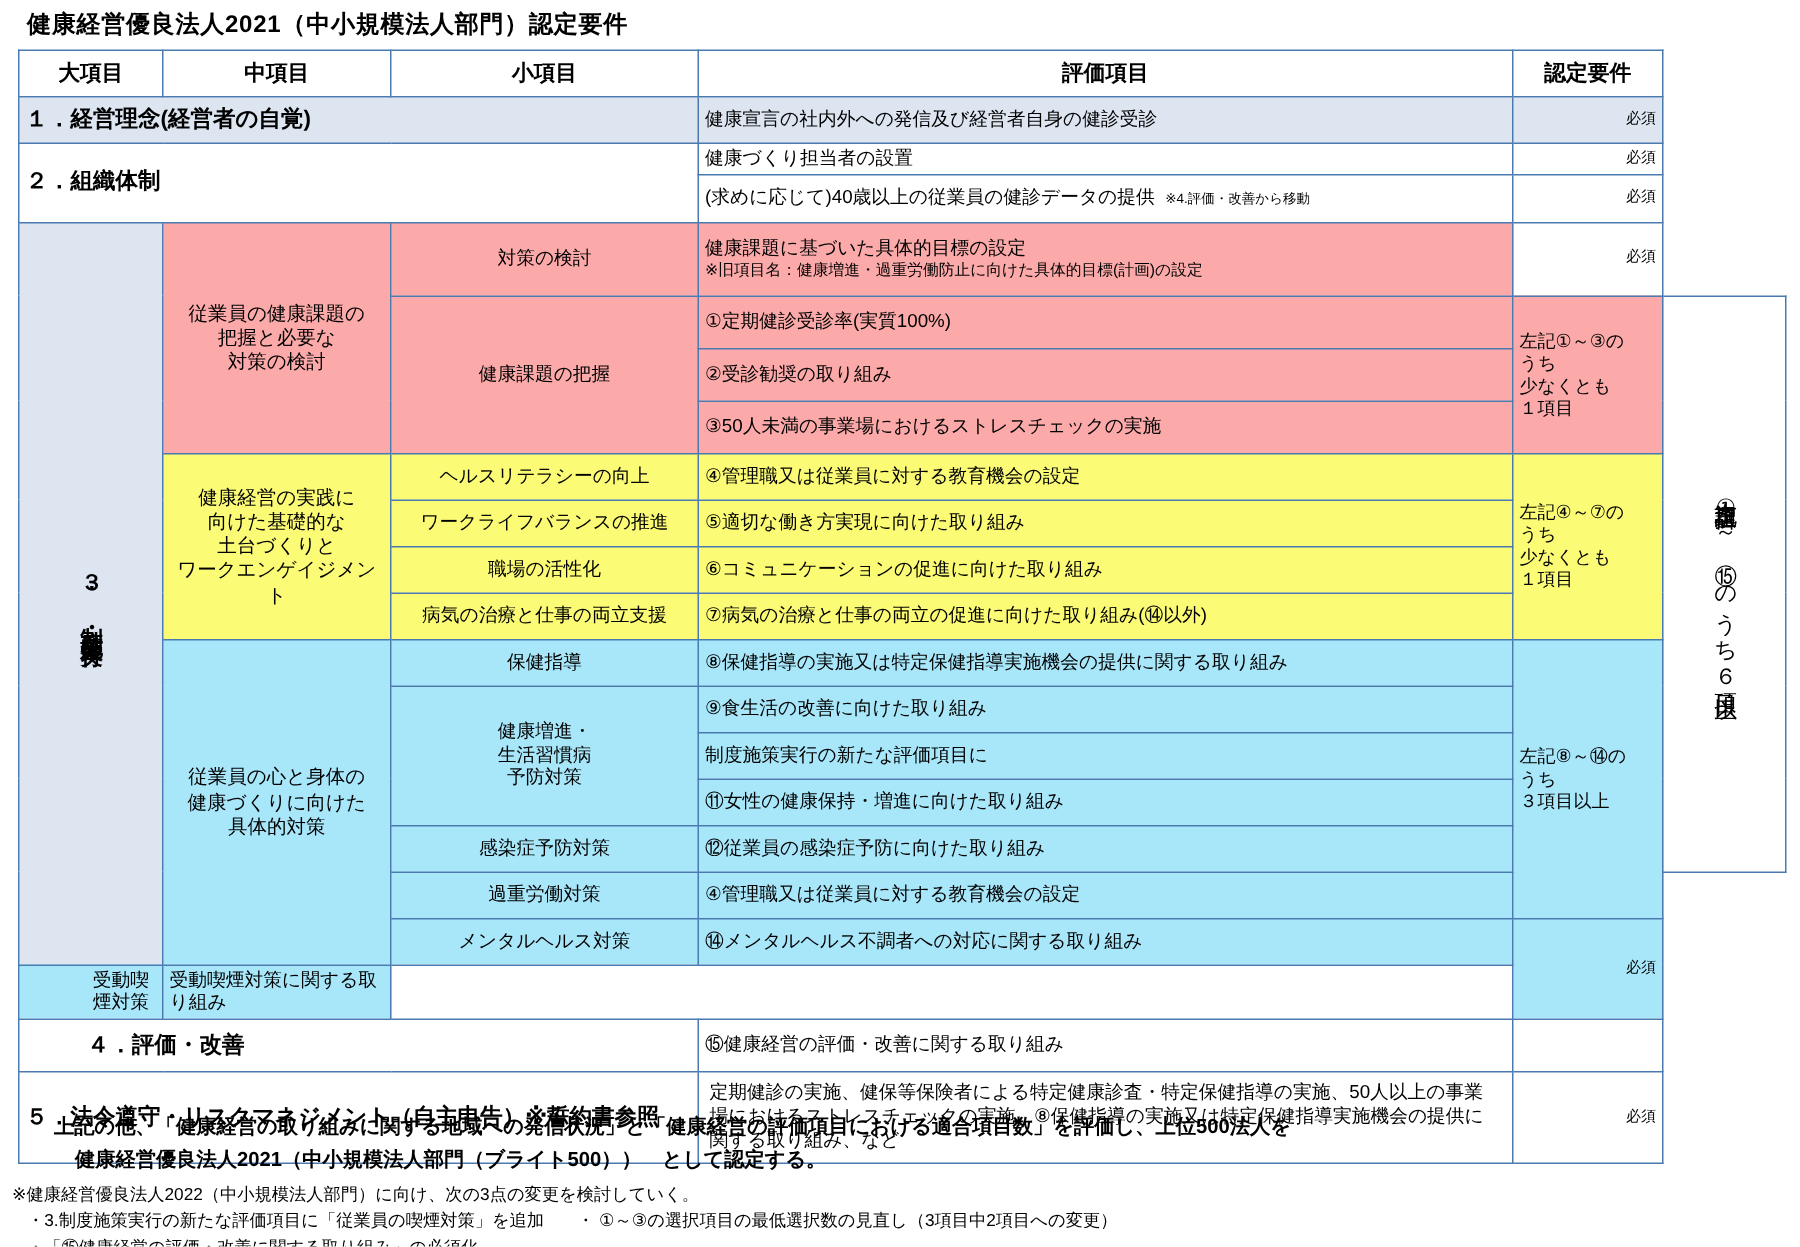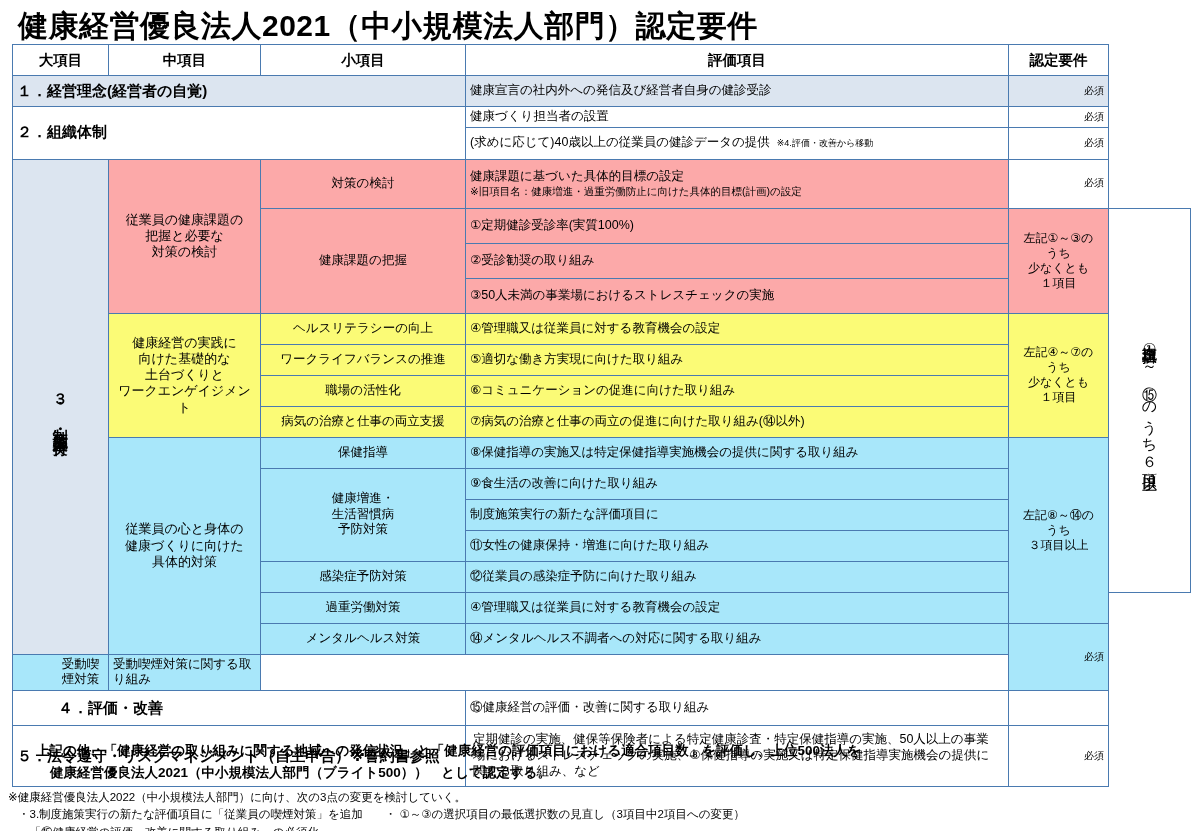--- a/index.html
+++ b/index.html
@@ -8,27 +8,27 @@
     background:#ffffff;
     font-family:"Liberation Sans","DejaVu Sans",sans-serif;
     color:#000;
     overflow:hidden;
   }
   .page{position:relative;width:1200px;height:831px;box-sizing:border-box;padding:0;}
 
   
   .title{
     position:absolute;left:18px;top:6px;
-    font-size:30px;font-weight:bold;letter-spacing:0.5px;
+    font-size:16px;font-weight:bold;letter-spacing:0.5px;
     white-space:nowrap;
   }
 
   
   .tablewrap{
-    position:absolute;left:12px;top:44px;width:1178px;
+    position:absolute;left:12px;top:33px;width:1178px;
   }
   table.req{
     border-collapse:collapse;
     table-layout:fixed;
     width:1178px;
     font-size:12.5px;
   }
   table.req td,table.req th{
     border:1px solid #4a7ab0;
     padding:2px 4px;
@@ -77,21 +77,21 @@
     margin:0 auto;
     letter-spacing:1px;
     line-height:1.2;
   }
   .mid-lbl{text-align:center;font-size:13px;line-height:1.35;}
   .sml-lbl{text-align:center;font-size:12.5px;}
   .eval{font-size:12.5px;padding-left:7px;}
   .eval .sub{font-size:10.5px;display:block;margin-top:1px;}
   .eval .note{font-size:9px;}
   .need{text-align:right;font-size:10px;}
-  .needblk{text-align:center;font-size:12px;line-height:1.45;margin-left:48px;}
+  .needblk{text-align:left;font-size:12px;line-height:1.45;margin-left:48px;}
 
   
   .foot1{
     position:absolute;left:36px;top:740px;width:1150px;
     font-size:13.5px;font-weight:bold;line-height:1.6;
   }
   .foot1 .l2{display:block;padding-left:14px;}
   .foot2{
     position:absolute;left:8px;top:789px;width:1180px;
     font-size:11.5px;line-height:1.5;

